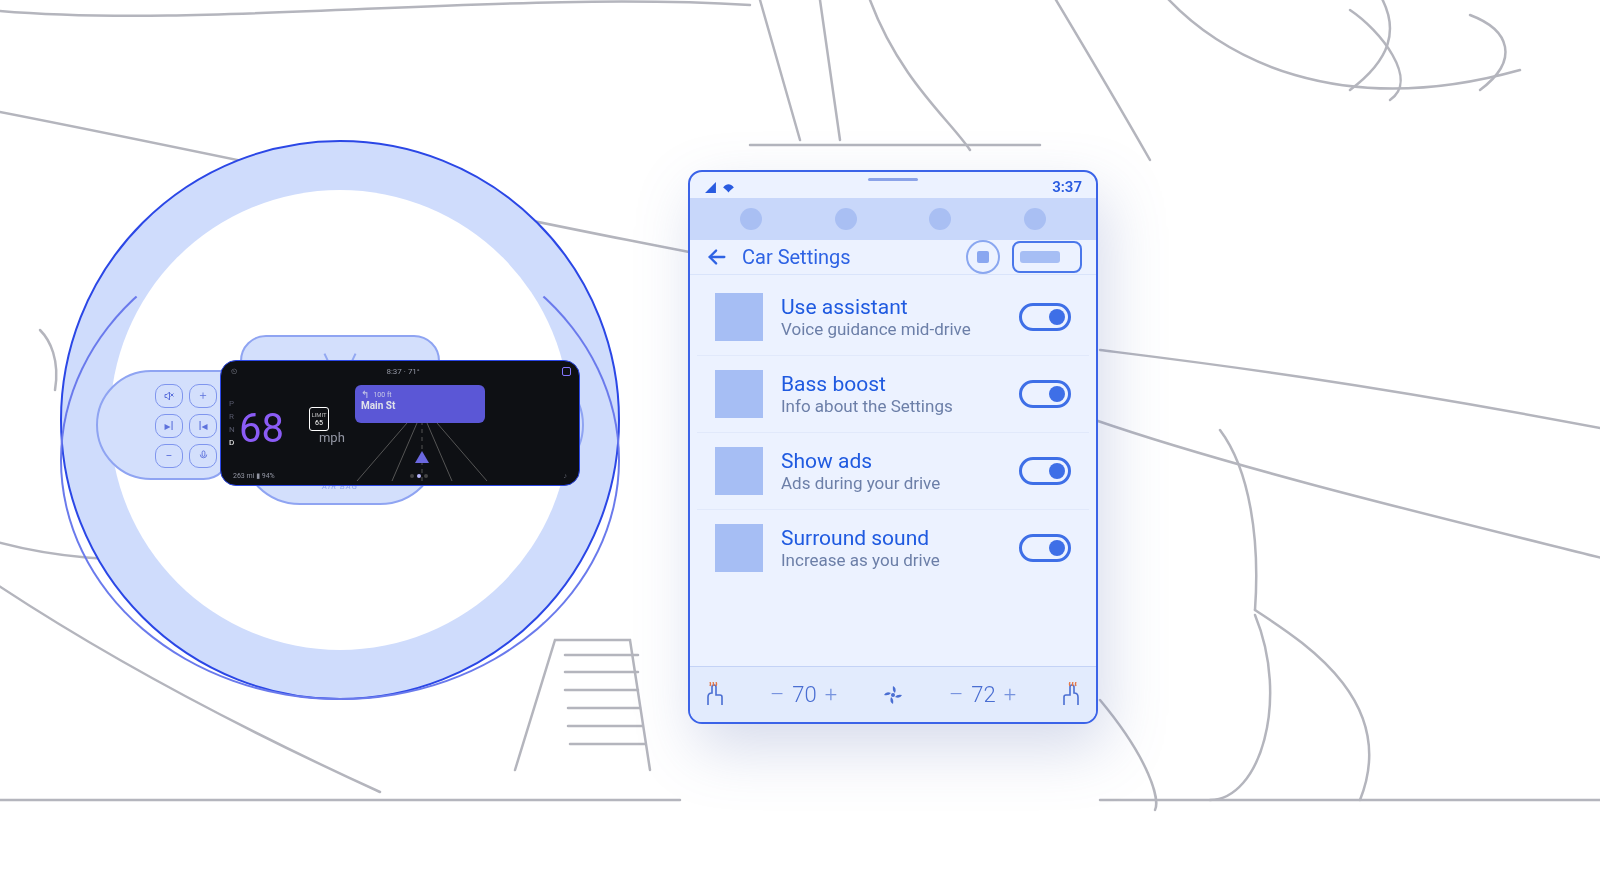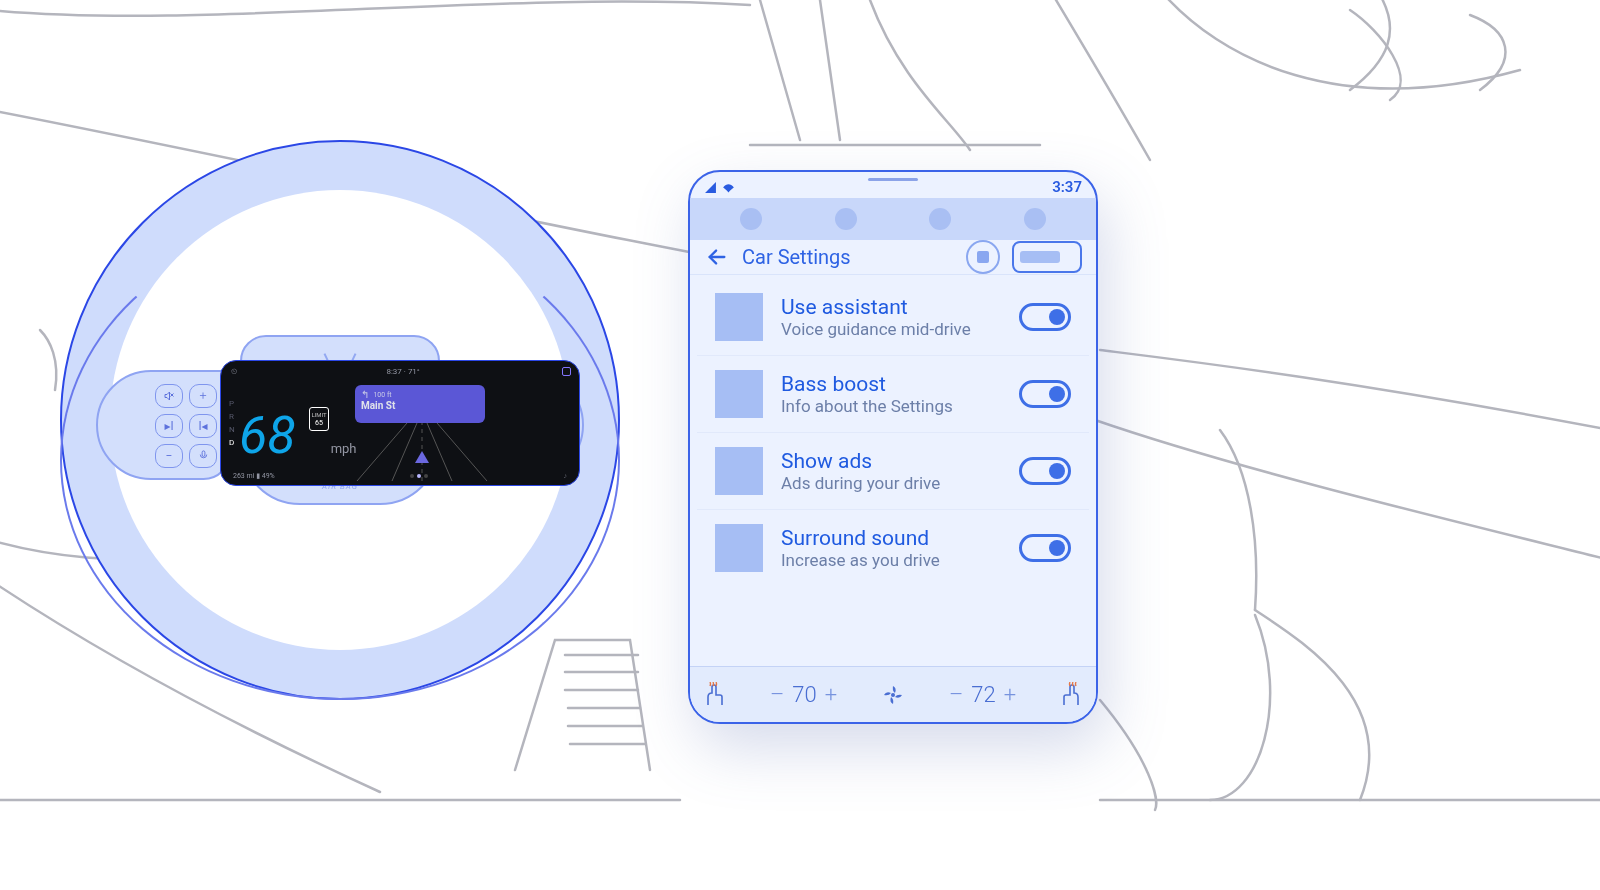--- a/index.html
+++ b/index.html
@@ -153,21 +153,21 @@
   }
   .cluster .topbar {
     display: flex; justify-content: space-between;
     font-size: 8px; padding: 6px 10px;
     color: #9396a3;
   }
   .cluster .speed {
     position: absolute; left: 18px; top: 44px;
     display: flex; align-items: baseline; gap: 4px;
   }
-  .cluster .speed .val { font-size: 52px; font-weight: 400; color:#0ea5e9;font-style:italic; }
+  .cluster .speed .val { font-size: 40px; font-weight: 400; color:#8b5cf6; }
   .cluster .speed .unit { font-size: 13px; color:#9396a3;padding-left:31px; }
   .cluster .limit {
     position: absolute; left: 88px; top: 46px;
     width: 20px; height: 24px;
     border: 1.5px solid #fff; border-radius: 3px;
     font-size: 7px; line-height: 8px; text-align: center;
     padding-top: 3px; color:#fff;
   }
   .cluster .gearcol {
     position: absolute; left: 8px; top: 36px;
@@ -211,21 +211,21 @@
   .cluster .tr-icons { position:absolute; top:6px; right:8px; display:flex; gap:4px; }
   .cluster .sq { width:9px; height:9px; border:1px solid #8376ff; border-radius:2px; }
 
   
   .tablet {
     position: absolute;
     left: 688px; top: 170px;
     width: 410px; height: 554px;
     background: #ecf2ff;
     border: 2.5px solid #3b63e8;
-    border-radius: 32px;
+    border-radius: 14px;
     overflow: hidden;
     box-shadow: 8px 24px 60px rgba(90,110,180,0.25);
   }
   .statusbar {
     display:flex; justify-content: space-between; align-items:center;
     padding: 6px 14px 2px;
     font-size: 15px; font-weight:600; color:#295be0;
   }
   .statusbar .left { display:flex; gap:4px; align-items:center; }
   .notch {
@@ -423,21 +423,21 @@
           <path d="M20 58 L70 0"></path>
           <path d="M55 58 L80 0"></path>
           <path d="M115 58 L90 0"></path>
           <path d="M150 58 L100 0"></path>
           <path d="M85 58 L85 0" stroke-dasharray="4 4"></path>
         </g>
       </svg>
       <div class="marker"></div>
     </div>
     <div class="bottom">
-      <span><span>263 mi</span> ▮ <span>49%</span></span>
+      <span><span>263 mi</span> ▮ <span>94%</span></span>
       <span class="dots">
           <span></span>
           <span class="on"></span>
           <span></span>
         </span>
       <span style="opacity:.6">♪</span>
     </div>
   </div>
 </div>
 

